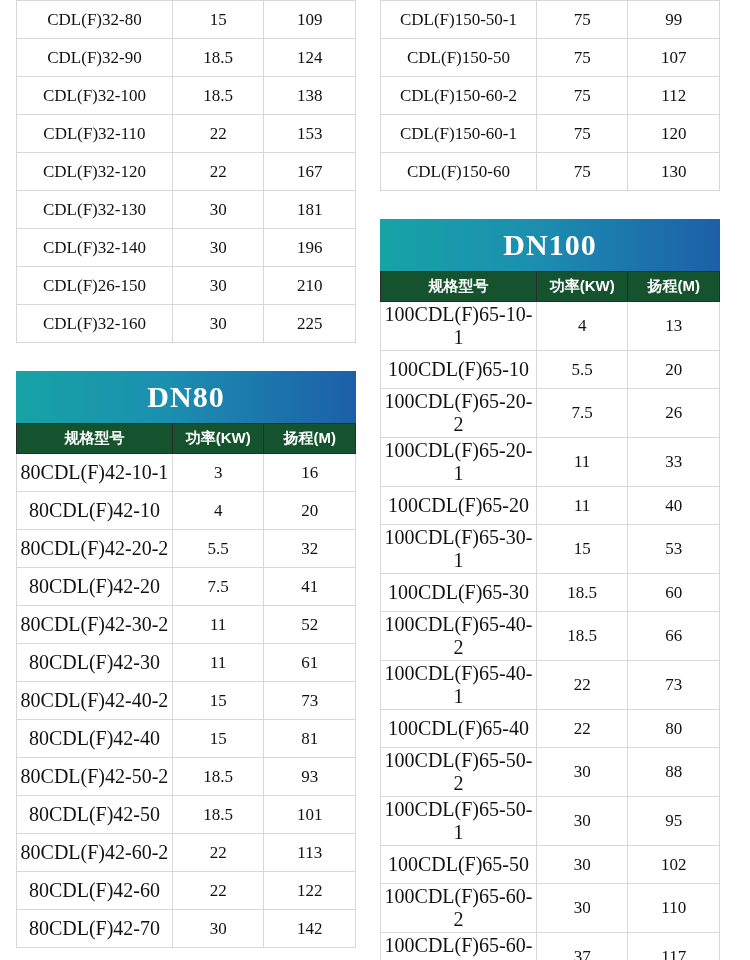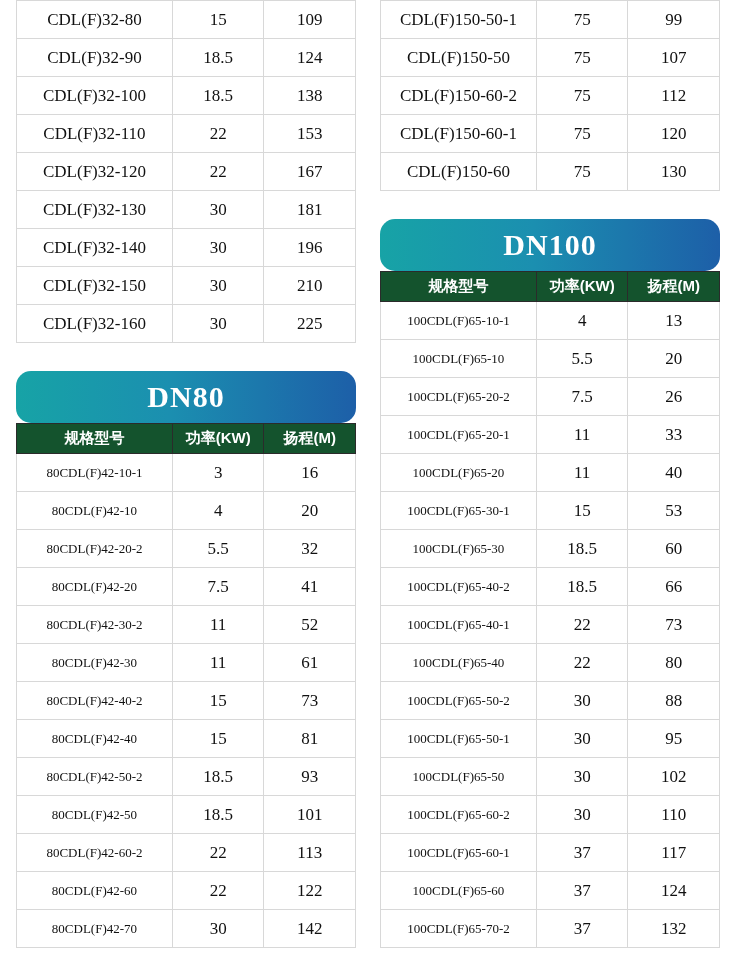--- a/index.html
+++ b/index.html
@@ -40,21 +40,21 @@
   table.spec td {
     height: 38px;
     font-size: 17px;
     color: #111;
     font-weight: 400;
   }
   table.spec td.model {
     font-size: 17px;
   }
   table.spec td.model.small {
-    font-size: 13px;
+    font-size: 20px;
   }
 
   
   table.spec thead th {
     background: #14532d;
     color: #ffffff;
     height: 30px;
     font-size: 15px;
     font-weight: bold;
     border: 1px solid #2b2b2b;
@@ -65,21 +65,20 @@
     height: 52px;
     background: linear-gradient(90deg, #17a3a6 0%, #1b8fb0 45%, #1d5fa8 100%);
     color: #ffffff;
     font-size: 30px;
     font-weight: bold;
     letter-spacing: 1px;
     display: flex;
     align-items: center;
     justify-content: center;
     font-family: "Liberation Serif", serif;
-    border-radius: 15px;
   }
   .block { margin-bottom: 0; }
   .gap { height: 28px; }
 </style>
 </head>
 <body>
 
 <div class="page">
 
   <div class="col col-left">
@@ -121,21 +120,21 @@
               <td class="model">CDL(F)32-130</td>
               <td>30</td>
               <td>181</td>
             </tr>
             <tr>
               <td class="model">CDL(F)32-140</td>
               <td>30</td>
               <td>196</td>
             </tr>
             <tr>
-              <td class="model">CDL(F)32-150</td>
+              <td class="model">CDL(F)26-150</td>
               <td>30</td>
               <td>210</td>
             </tr>
             <tr>
               <td class="model">CDL(F)32-160</td>
               <td>30</td>
               <td>225</td>
             </tr>
           </tbody>
       </table>

